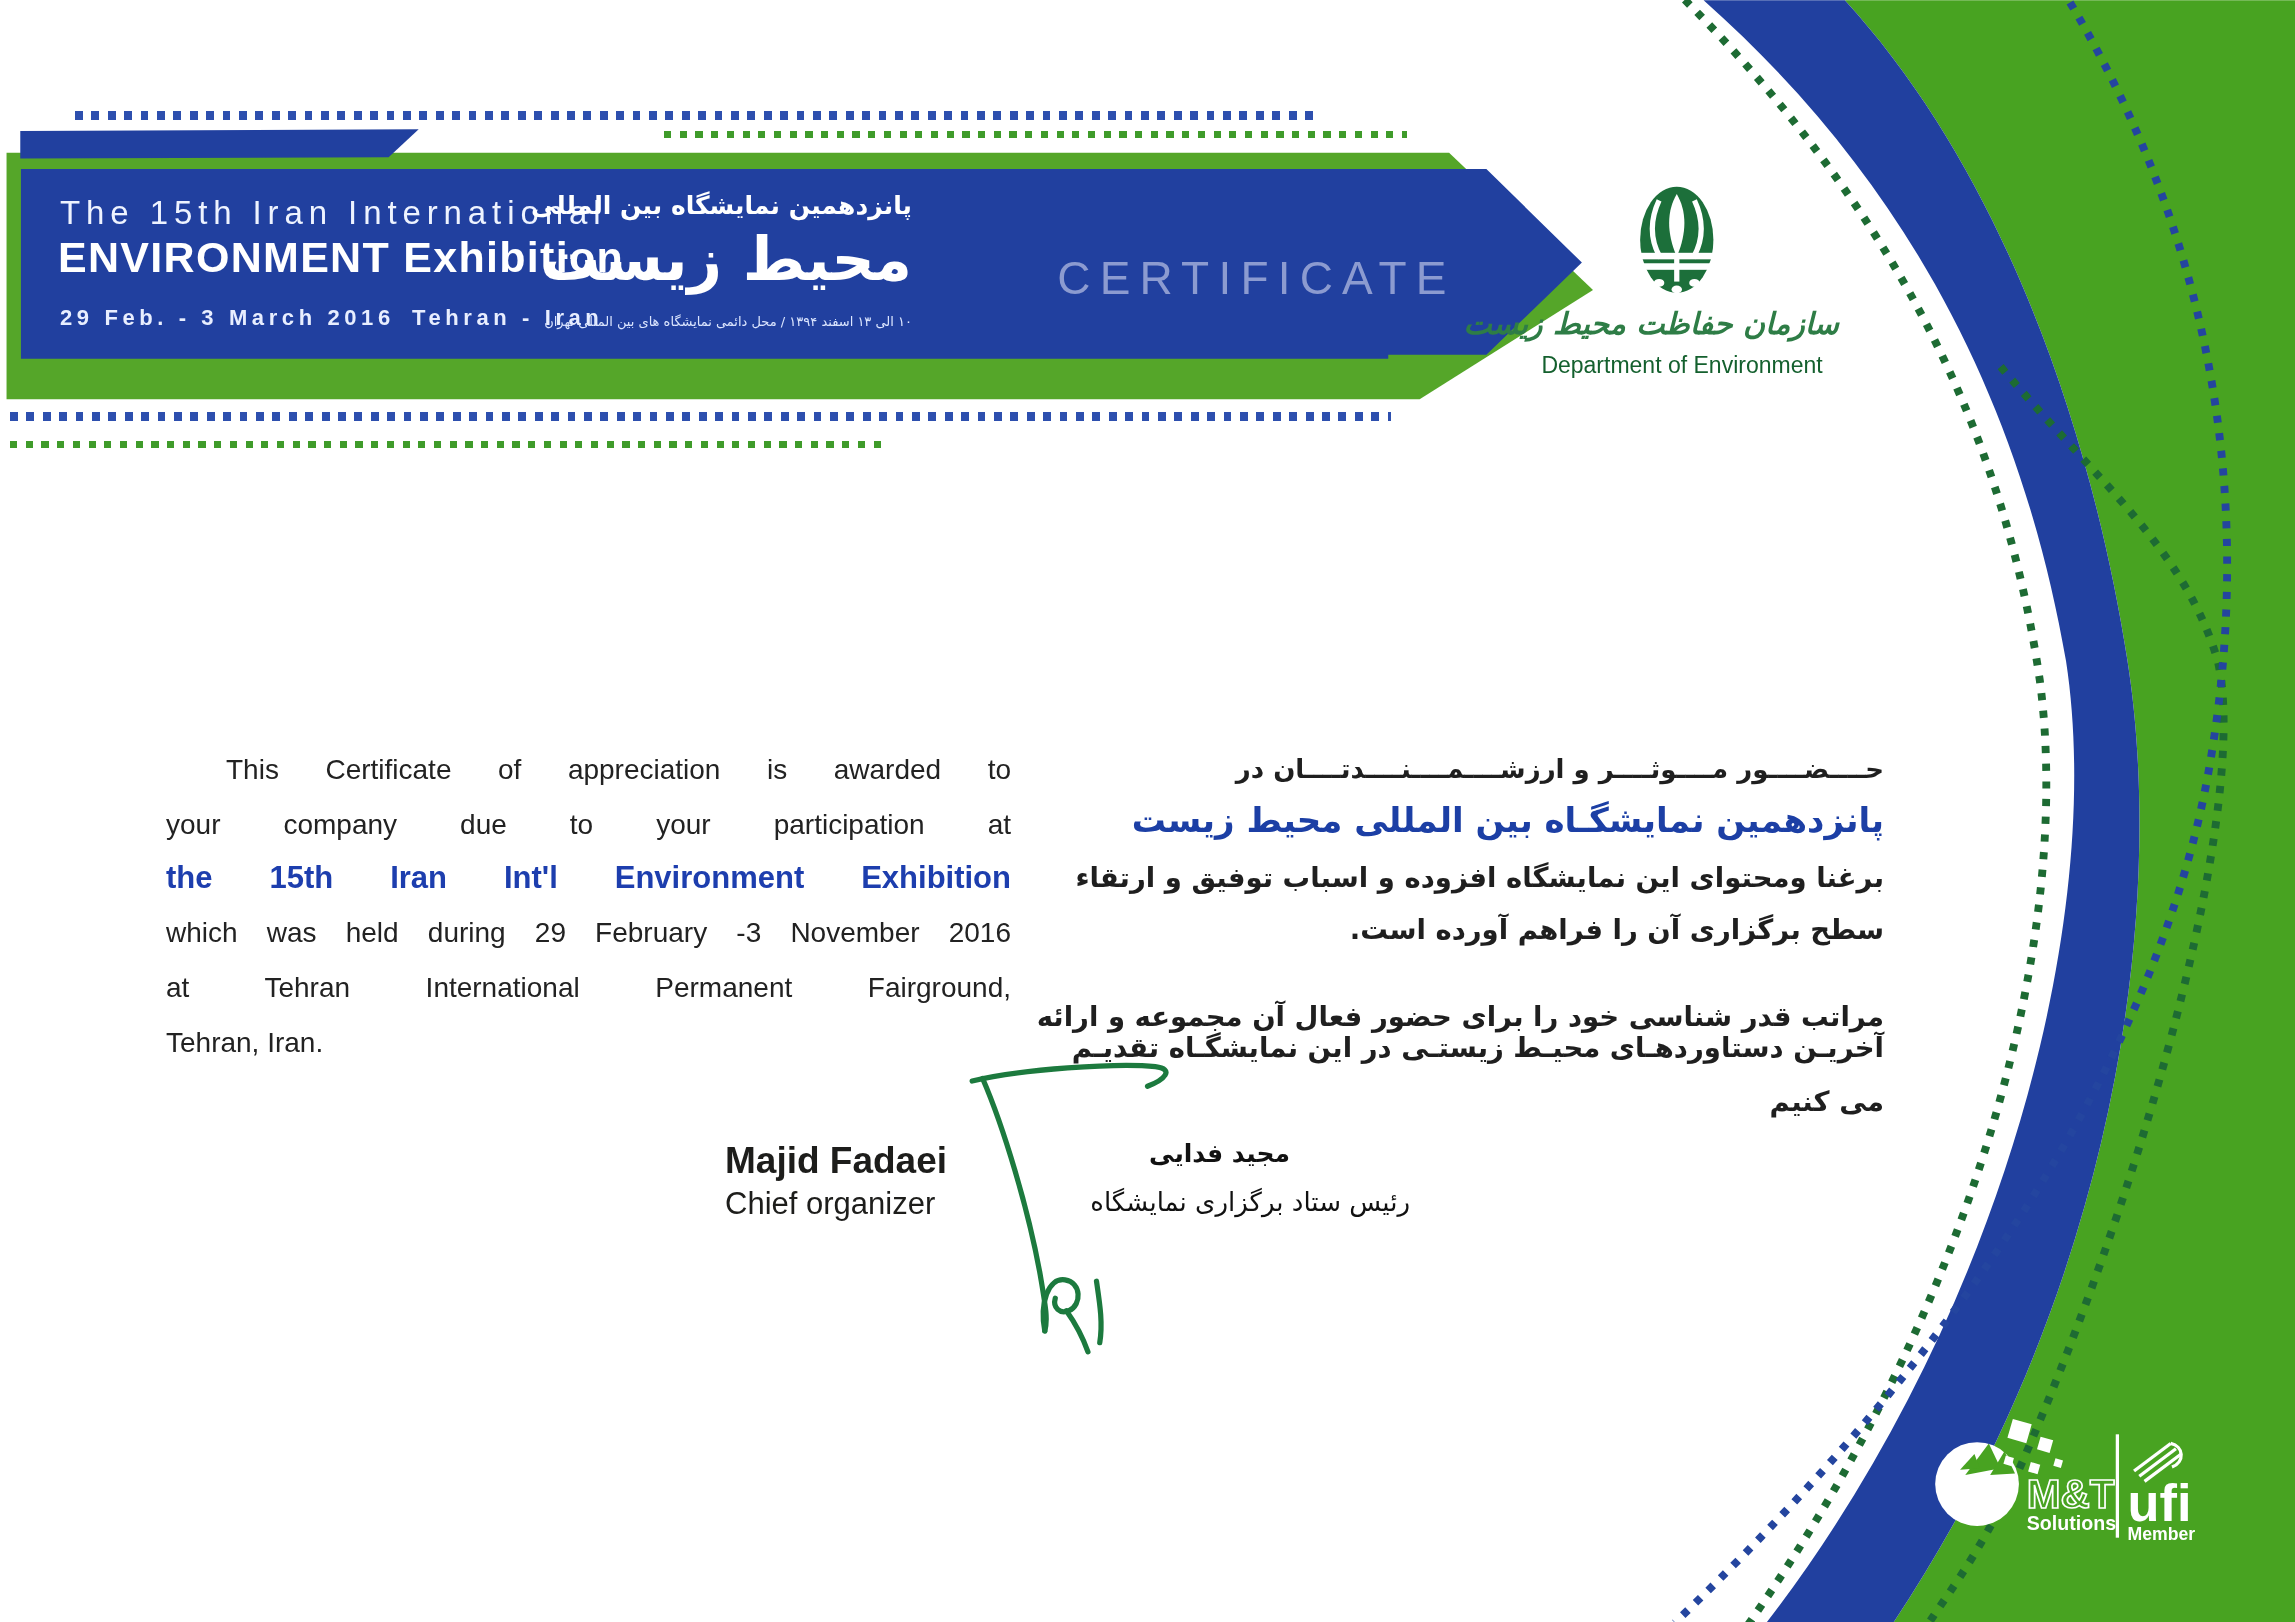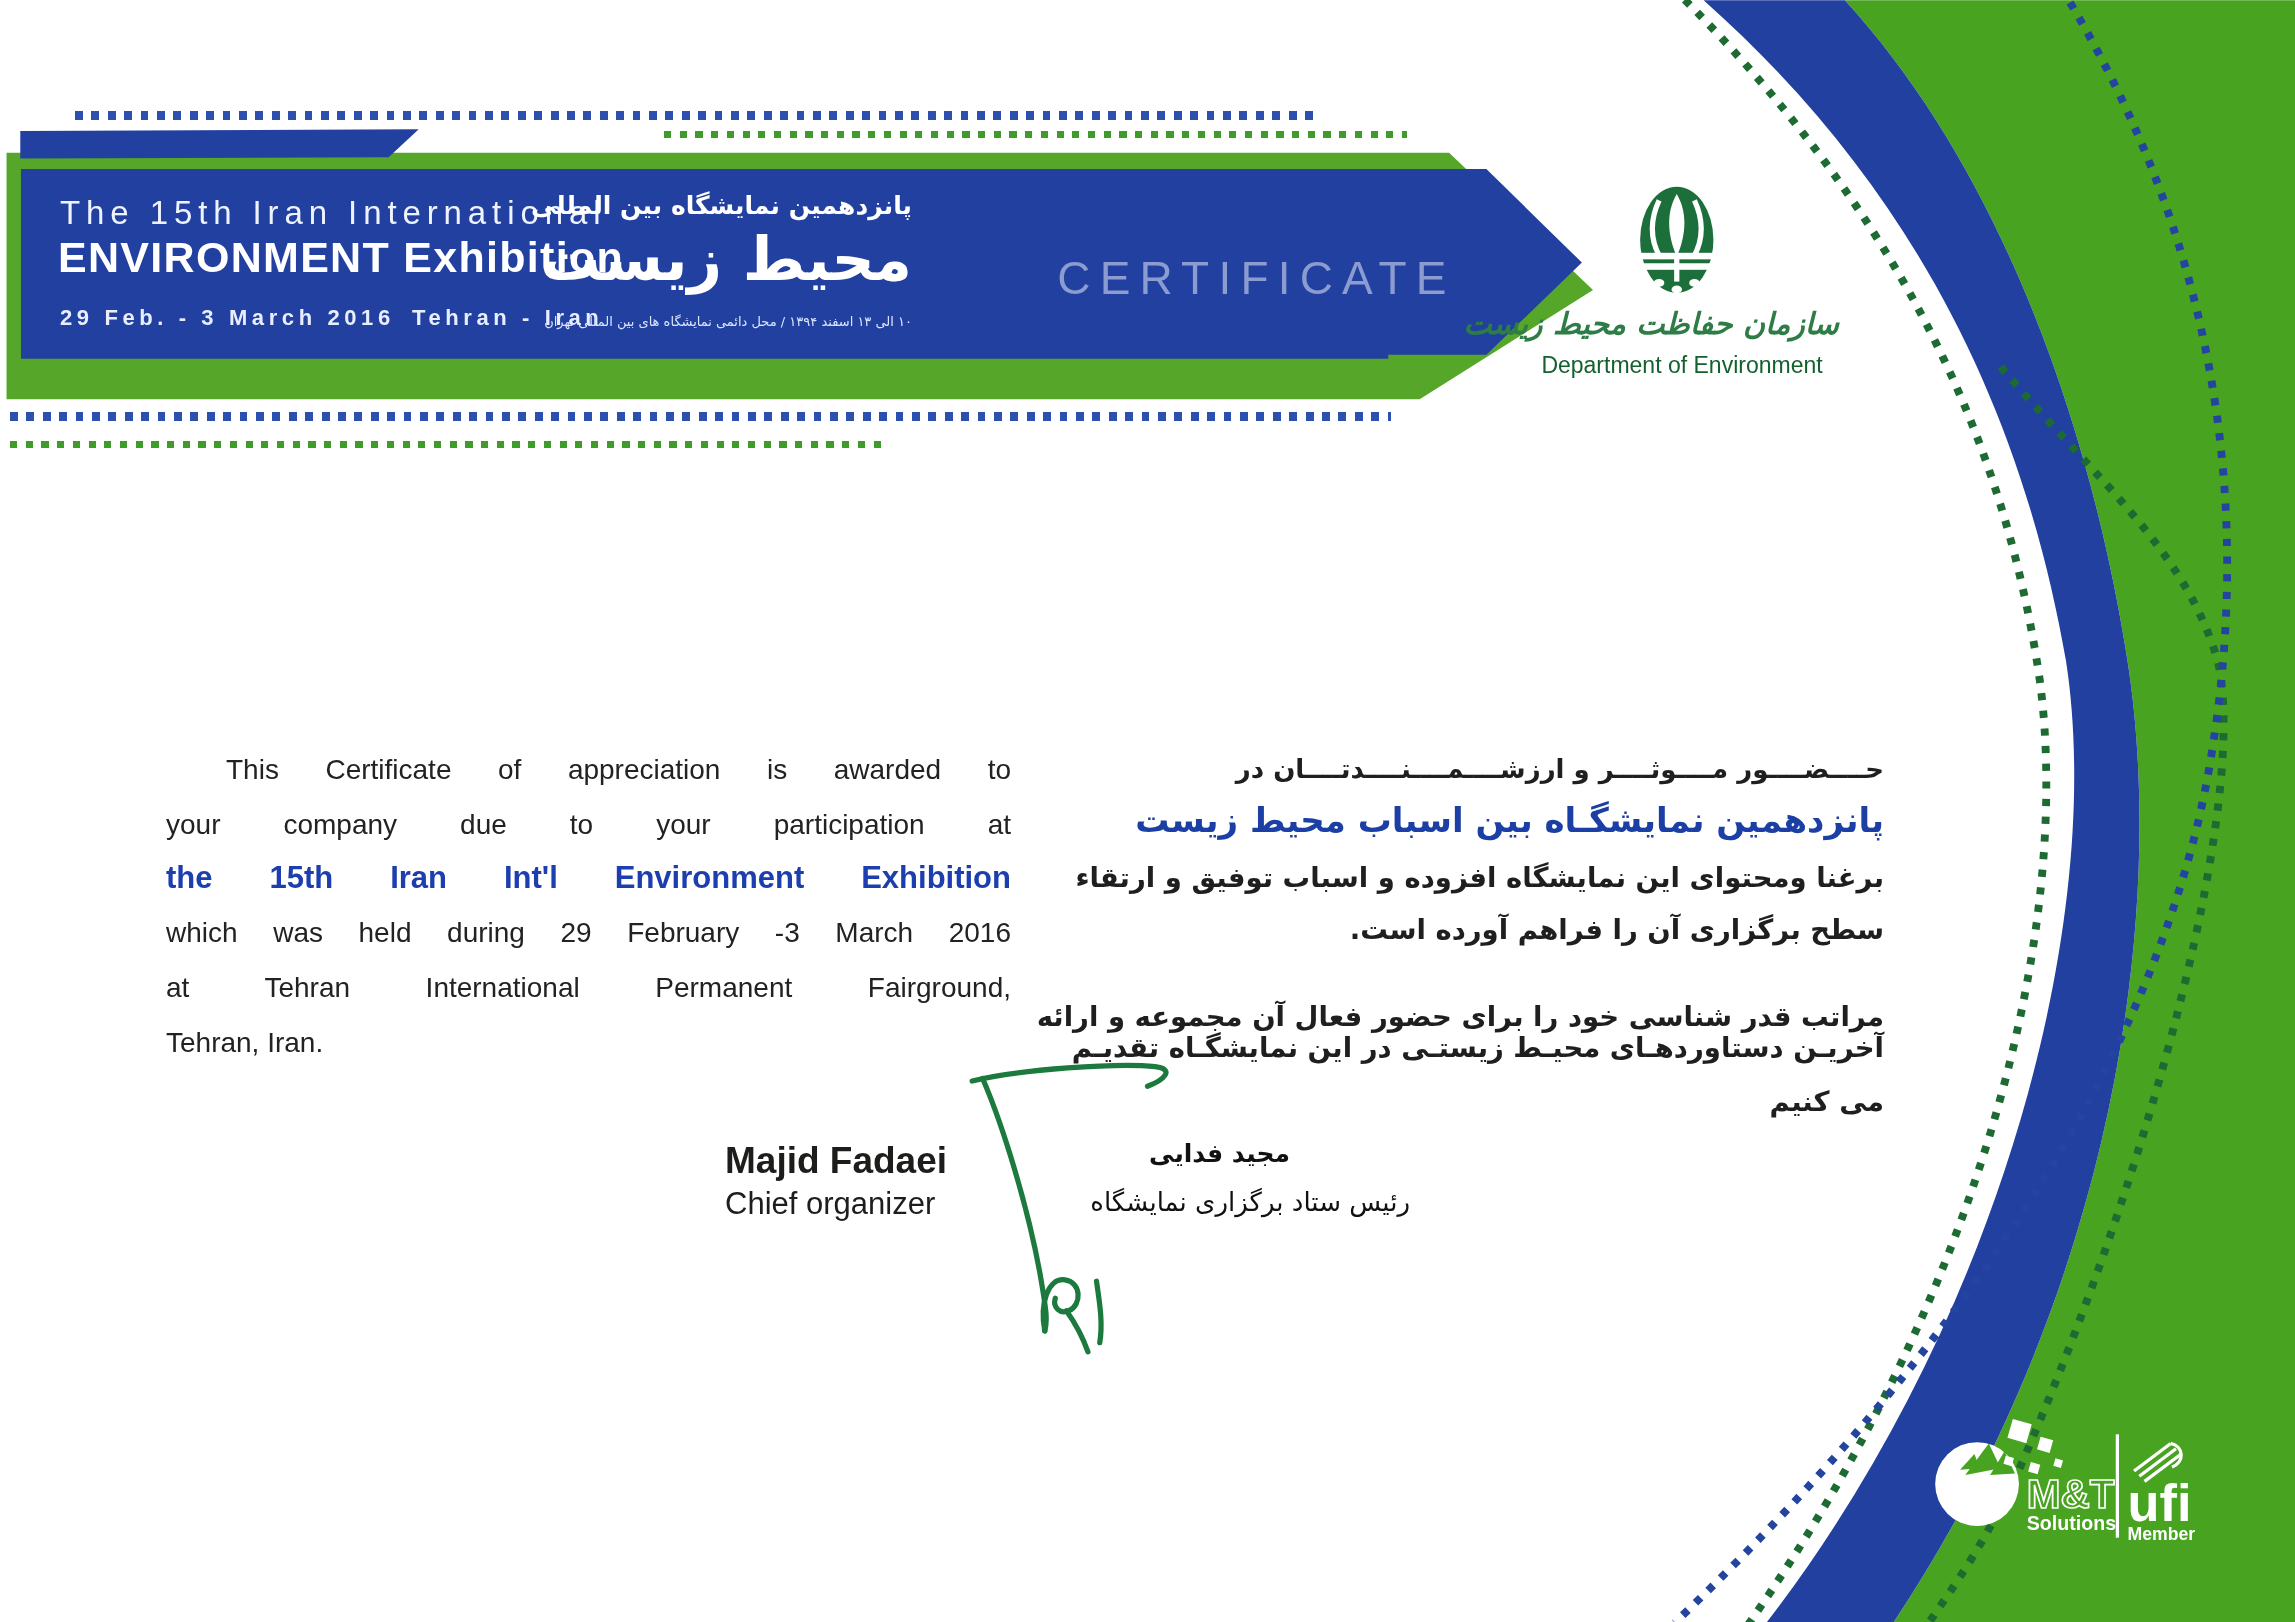--- a/index.html
+++ b/index.html
@@ -135,31 +135,31 @@
   <div class="abs fa hdr-fa-small">پانزدهمین نمایشگاه بین المللی</div>
   <div class="abs fa hdr-fa-big">محیط زیست</div>
   <div class="abs fa hdr-fa-tiny">۱۰ الی ۱۳ اسفند ۱۳۹۴ / محل دائمی نمایشگاه های بین المللی تهران</div>
   <div class="abs certificate">CERTIFICATE</div>
 
   <div class="abs fa doe-fa">سازمان حفاظت محیط زیست</div>
   <div class="abs doe-en">Department of Environment</div>
 
 
   <div class="abs fa fa-line l0">حــــضــــور مــــوثــــر و ارزشــــمــــنــــدتــــان در</div>
-  <div class="abs fa fa-line l1">پانزدهمین نمایشگـاه بین اسباب محیط زیست</div>
+  <div class="abs fa fa-line l1">پانزدهمین نمایشگـاه بین المللی محیط زیست</div>
   <div class="abs fa fa-line l2">برغنا ومحتوای این نمایشگاه افزوده و اسباب توفیق و ارتقاء</div>
   <div class="abs fa fa-line l3">سطح برگزاری آن را فراهم آورده است.</div>
   <div class="abs fa fa-line l4">مراتب قدر شناسی خود را برای حضور فعال آن مجموعه و ارائه</div>
   <div class="abs fa fa-line l5">آخریـن دستاوردهـای محیـط زیستـی در این نمایشگـاه تقدیـم</div>
   <div class="abs fa fa-line l6">می کنیم</div>
 
   <div class="abs en-line e0">This Certificate of appreciation is awarded to</div>
   <div class="abs en-line e1">your company due to your participation at</div>
   <div class="abs en-line e2">the 15th Iran Int'l Environment Exhibition</div>
-  <div class="abs en-line e3">which was held during 29 February -3 March 2016</div>
+  <div class="abs en-line e3">which was held during 29 February -3 November 2016</div>
   <div class="abs en-line e4">at Tehran International Permanent Fairground,</div>
   <div class="abs en-line e5">Tehran, Iran.</div>
 
   <div class="abs sig-name-en">Majid Fadaei</div>
   <div class="abs sig-title-en">Chief organizer</div>
   <div class="abs fa sig-name-fa">مجید فدایی</div>
   <div class="abs fa sig-title-fa">رئیس ستاد برگزاری نمایشگاه</div>
 
 </div>
 

